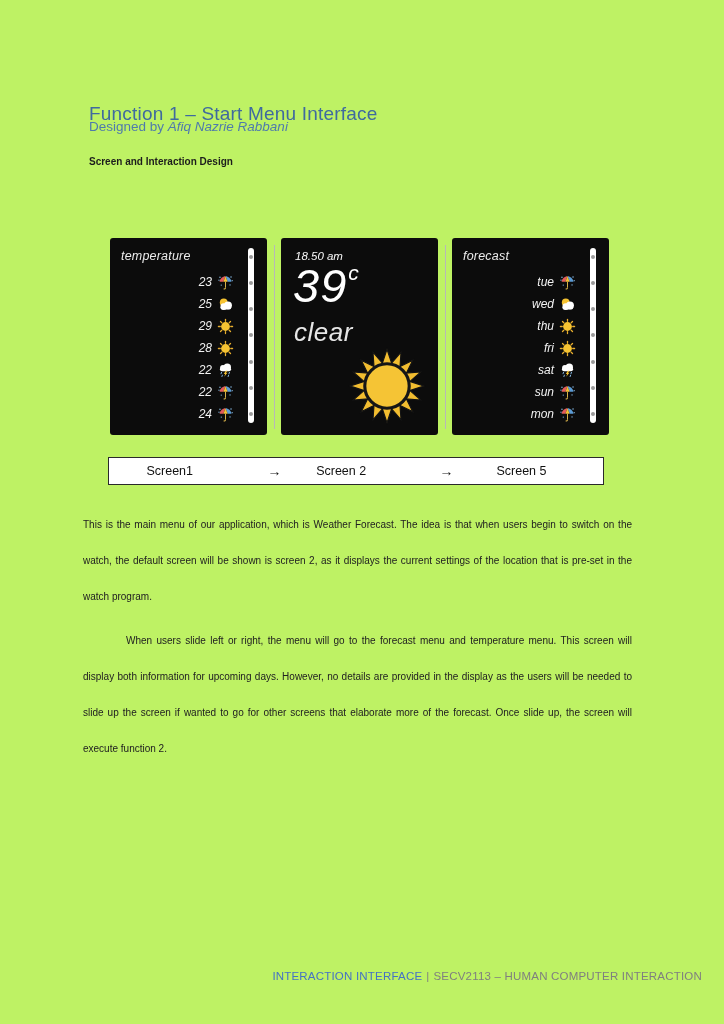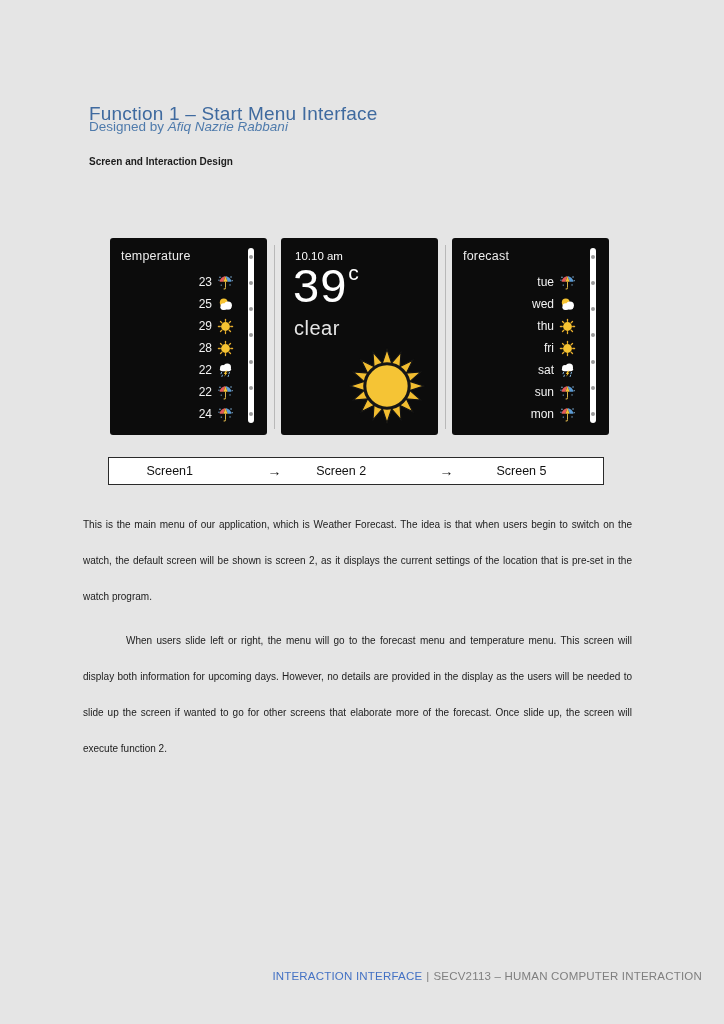--- a/index.html
+++ b/index.html
@@ -1,44 +1,44 @@
 <!DOCTYPE html>
 <html style="--heading-blue: #3f6a9f; --subtitle-blue: #4f7bac; --footer-blue: #4472c4; --footer-gray: #7f7f7f; --screen-bg: #0c0c0c; --sun-yellow: #f5c435;"><head>
 <meta charset="utf-8">
 <style>
   html,body { margin:0; padding:0; background:#ffffff; }
   .page {
-    position:relative; width:724px; height:1024px; background:#e5e5e5;
+    position:relative; width:724px; height:1024px; background:#bef264;
     font-family:"Liberation Sans", sans-serif; overflow:hidden;
   }
   .doc-title { position:absolute; left:89px; top:90px; font-size:19px; font-weight:400; color:var(--heading-blue,#3f6a9f); letter-spacing:.2px; }
   .doc-subtitle { position:absolute; left:89px; top:119px; font-size:13.5px; color:var(--subtitle-blue,#4f7bac); }
   .doc-subtitle em { font-style:italic; }
   .section-heading { position:absolute; left:89px; top:156px; font-size:10px; font-weight:700; color:#1c1c1c; }
 
   
   .figure { position:absolute; left:110px; top:238px; width:499px; height:197px; display:flex; }
-  .watch { position:relative; flex:none; width:157px; height:197px; background:var(--screen-bg,#0c0c0c); border-radius:3px; color:#eee; }
+  .watch { position:relative; flex:none; width:157px; height:197px; background:var(--screen-bg,#0c0c0c); border-radius:3px; color:#eee;font-style:italic; }
   .gap { flex:none; width:14px; display:flex; justify-content:center; align-items:center; }
   .vline { width:1px; height:184px; background:#b8b8b8; }
 
   .watch-label { position:absolute; top:11px; left:11px; font-size:12.5px; color:#ececec; letter-spacing:.2px; }
   .rows { position:absolute; top:13px; bottom:10px; left:10px; right:33px; display:flex; flex-direction:column; justify-content:flex-end; align-items:flex-end; }
   .wrow { display:flex; align-items:center; gap:5px; height:22px; }
   .wval { font-size:12px; color:#f2f2f2; }
   .wicon { width:17px; height:17px; }
   .wicon svg { display:block; width:17px; height:17px; }
   .sbar { position:absolute; right:13px; top:10px; bottom:12px; width:6px; background:#ffffff; border-radius:3px;
           display:flex; flex-direction:column; justify-content:space-between; align-items:center; padding:7px 0; box-sizing:border-box; }
   .dot { flex:none; width:4px; height:4px; border-radius:50%; background:#9a9a9a; }
 
   .w2-time { position:absolute; top:12px; left:14px; font-size:11.5px; color:#fafafa; }
   .w2-temp { position:absolute; top:24px; left:12px; font-size:47px; color:#ffffff; font-weight:400; letter-spacing:1px; line-height:1; }
   .w2-unit { font-size:21px; vertical-align:22px; margin-left:1px; }
-  .w2-cond { position:absolute; top:79px; left:13px; font-size:20px; color:#e6e6e6; font-weight:300; letter-spacing:.5px; }
+  .w2-cond { position:absolute; top:79px; left:13px; font-size:26px; color:#e6e6e6; font-weight:300; letter-spacing:.5px; }
   .w2-sun { position:absolute; right:12px; bottom:10px; width:78px; height:78px; }
   .w2-sun svg { display:block; width:78px; height:78px; }
 
   
   .nav-bar { position:absolute; left:108px; top:457px; width:496px; height:28px; border:1px solid #2a2a2a; box-sizing:border-box; background:#fff; }
   .nav-item { position:absolute; top:50%; transform:translate(-50%,-50%); font-size:12.5px; color:#111; white-space:nowrap; }
   .nav-arrow { font-size:14px; }
   .pos-1 { left:12.3%; } .pos-2 { left:33.5%; } .pos-3 { left:47%; } .pos-4 { left:68.3%; } .pos-5 { left:83.5%; }
 
   .para { position:absolute; left:83px; width:549px; font-size:10px; line-height:36px; text-align:justify; color:#212121; margin:0; }
@@ -206,21 +206,21 @@
           <span class="dot"></span>
           <span class="dot"></span>
         </div>
     </div>
 
     <div class="gap">
         <div class="vline"></div>
       </div>
 
     <div class="watch">
-      <div class="w2-time">10.10 am</div>
+      <div class="w2-time">18.50 am</div>
       <div class="w2-temp"><span>39</span><span class="w2-unit">c</span></div>
       <div class="w2-cond">clear</div>
       <div class="w2-sun">
         <svg viewBox="0 0 100 100">
           <polygon points="97,50 79.4,55.9 93.4,68 74.9,66.7 83.2,83.2 66.7,74.9 68,93.4 55.9,79.4 50,97 44.1,79.4 32,93.4 33.3,74.9 16.8,83.2 25.1,66.7 6.6,68 20.6,55.9 3,50 20.6,44.1 6.6,32 25.1,33.3 16.8,16.8 33.3,25.1 32,6.6 44.1,20.6 50,3 55.9,20.6 68,6.6 66.7,25.1 83.2,16.8 74.9,33.3 93.4,32 79.4,44.1" fill="#f2bd30" stroke="#141414" stroke-width="1.5"></polygon>
           <circle cx="50" cy="50" r="28.5" fill="#f5c435" stroke="#161616" stroke-width="4"></circle>
         </svg>
       </div>
     </div>
 

